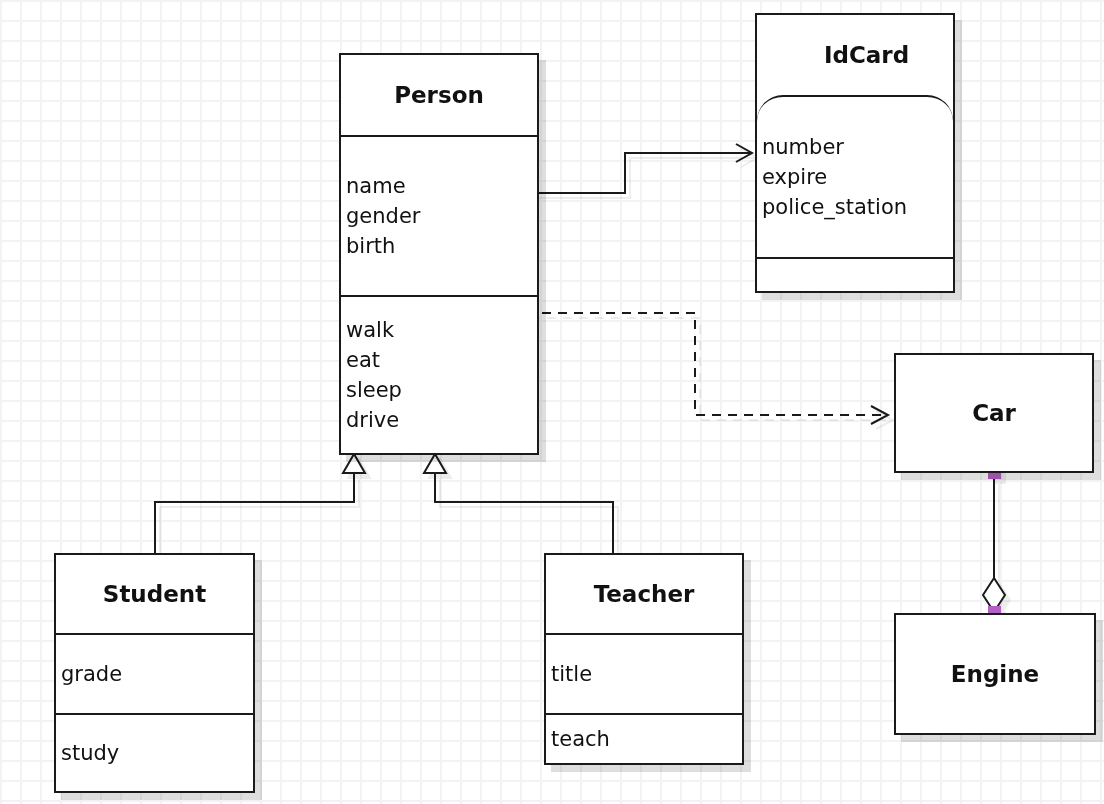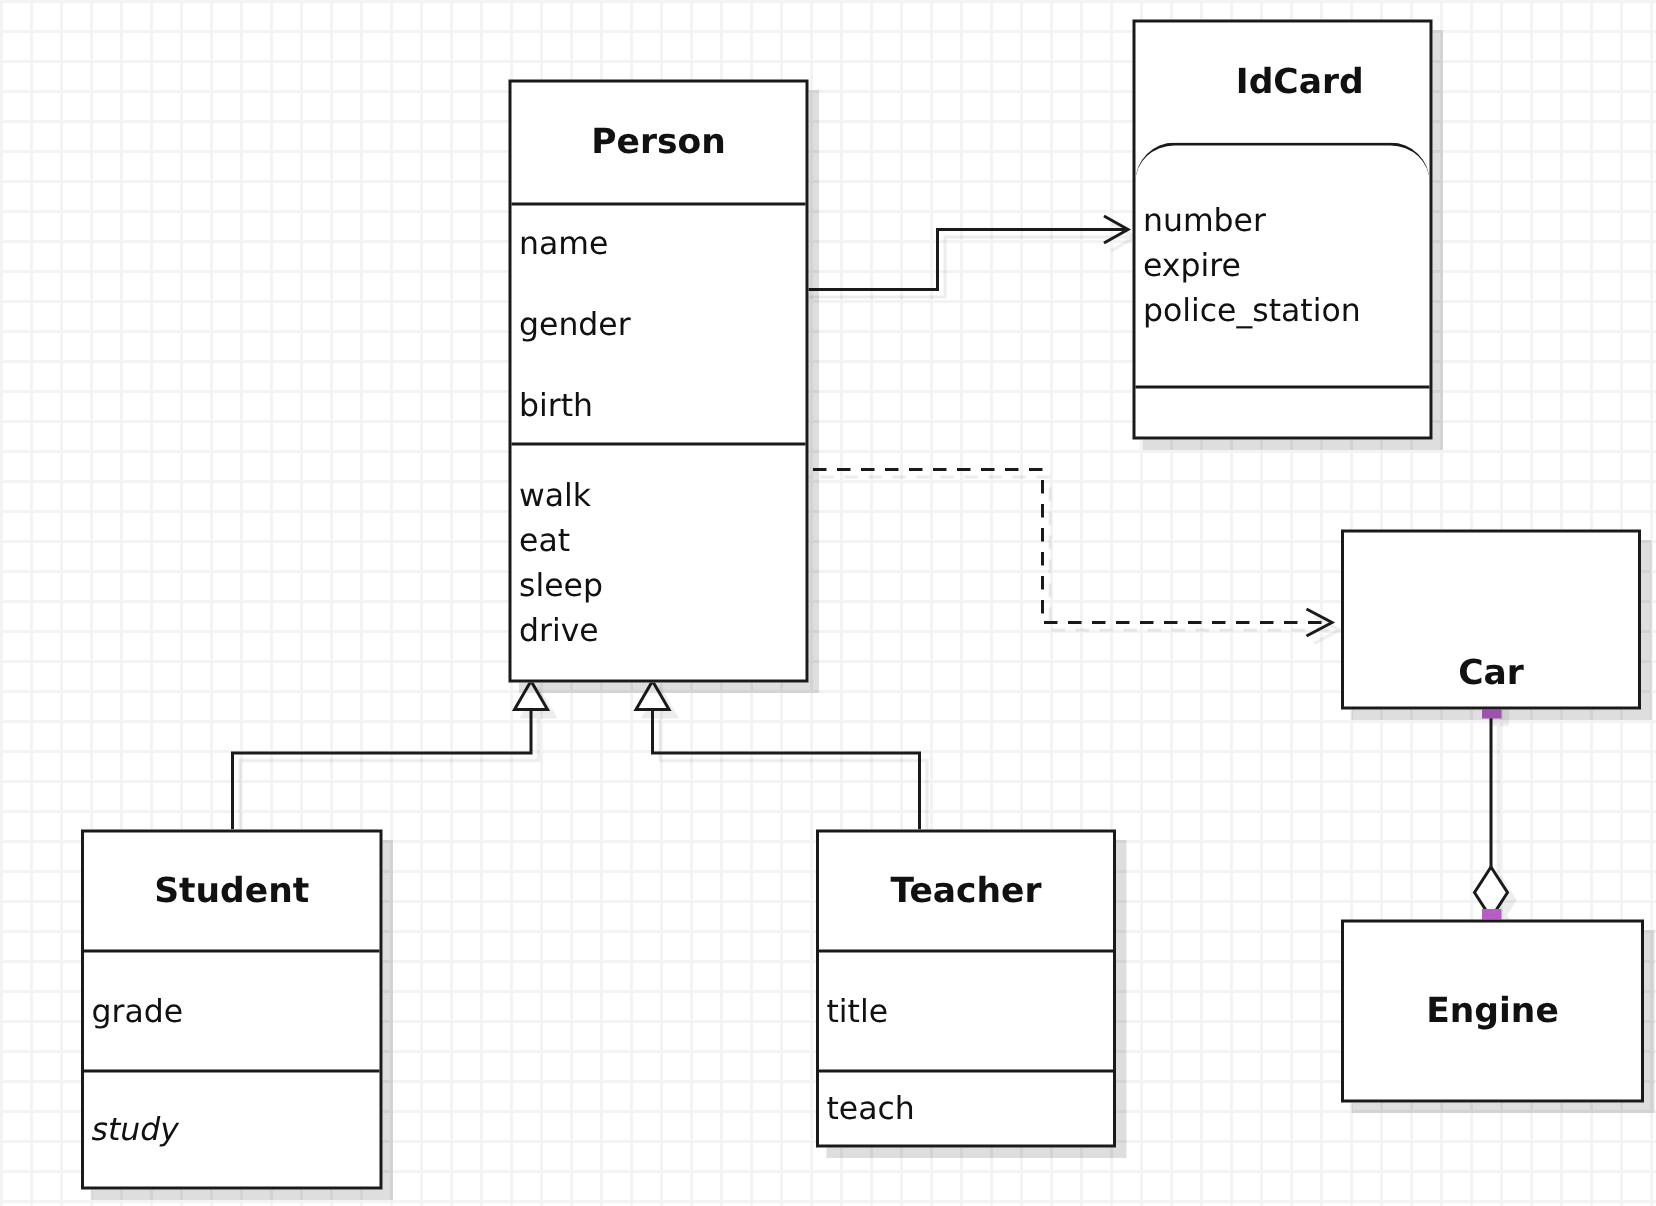--- a/index.html
+++ b/index.html
@@ -52,38 +52,38 @@
   }
   .member {
     font-size: 21px;
     line-height: 30px;
     color: #111;
     white-space: nowrap;
   }
   
   .box-person  { left: 294px; top: 53px;  width: 200px; height: 402px; margin-left: 45px; }
   .box-person .uml-title { height: 80px; }
-  .box-person .sec-attrs { height: 160px; gap: 24px; }
+  .box-person .sec-attrs { height: 160px; }
   .box-person .sec-methods { flex: 1 1 auto; }
 
   .box-idcard  { left: 755px; top: 13px;  width: 200px; height: 280px; }
   .box-idcard .uml-title { height: 80px; margin-left: 23px; }
   .box-idcard .sec-attrs { height: 162px; border-radius: 26px; }
   .box-idcard .sec-empty { flex: 1 1 auto; }
 
   .box-car     { left: 894px; top: 353px; width: 200px; height: 120px; }
-  .box-car .uml-title { height: 100%; margin-top: 36px; }
+  .box-car .uml-title { height: 100%; }
 
   .box-engine  { left: 894px; top: 613px; width: 202px; height: 122px; }
   .box-engine .uml-title { height: 100%; }
 
   .box-student { left: 54px;  top: 553px; width: 201px; height: 240px; }
   .box-student .uml-title { height: 78px; }
   .box-student .sec-attrs { height: 80px; }
-  .box-student .sec-methods { flex: 1 1 auto; font-style: italic; }
+  .box-student .sec-methods { flex: 1 1 auto; }
 
   .box-teacher { left: 544px; top: 553px; width: 200px; height: 212px; }
   .box-teacher .uml-title { height: 78px; }
   .box-teacher .sec-attrs { height: 80px; }
   .box-teacher .sec-methods { flex: 1 1 auto; }
 </style>
 </head>
 <body>
 
 <div class="canvas">

